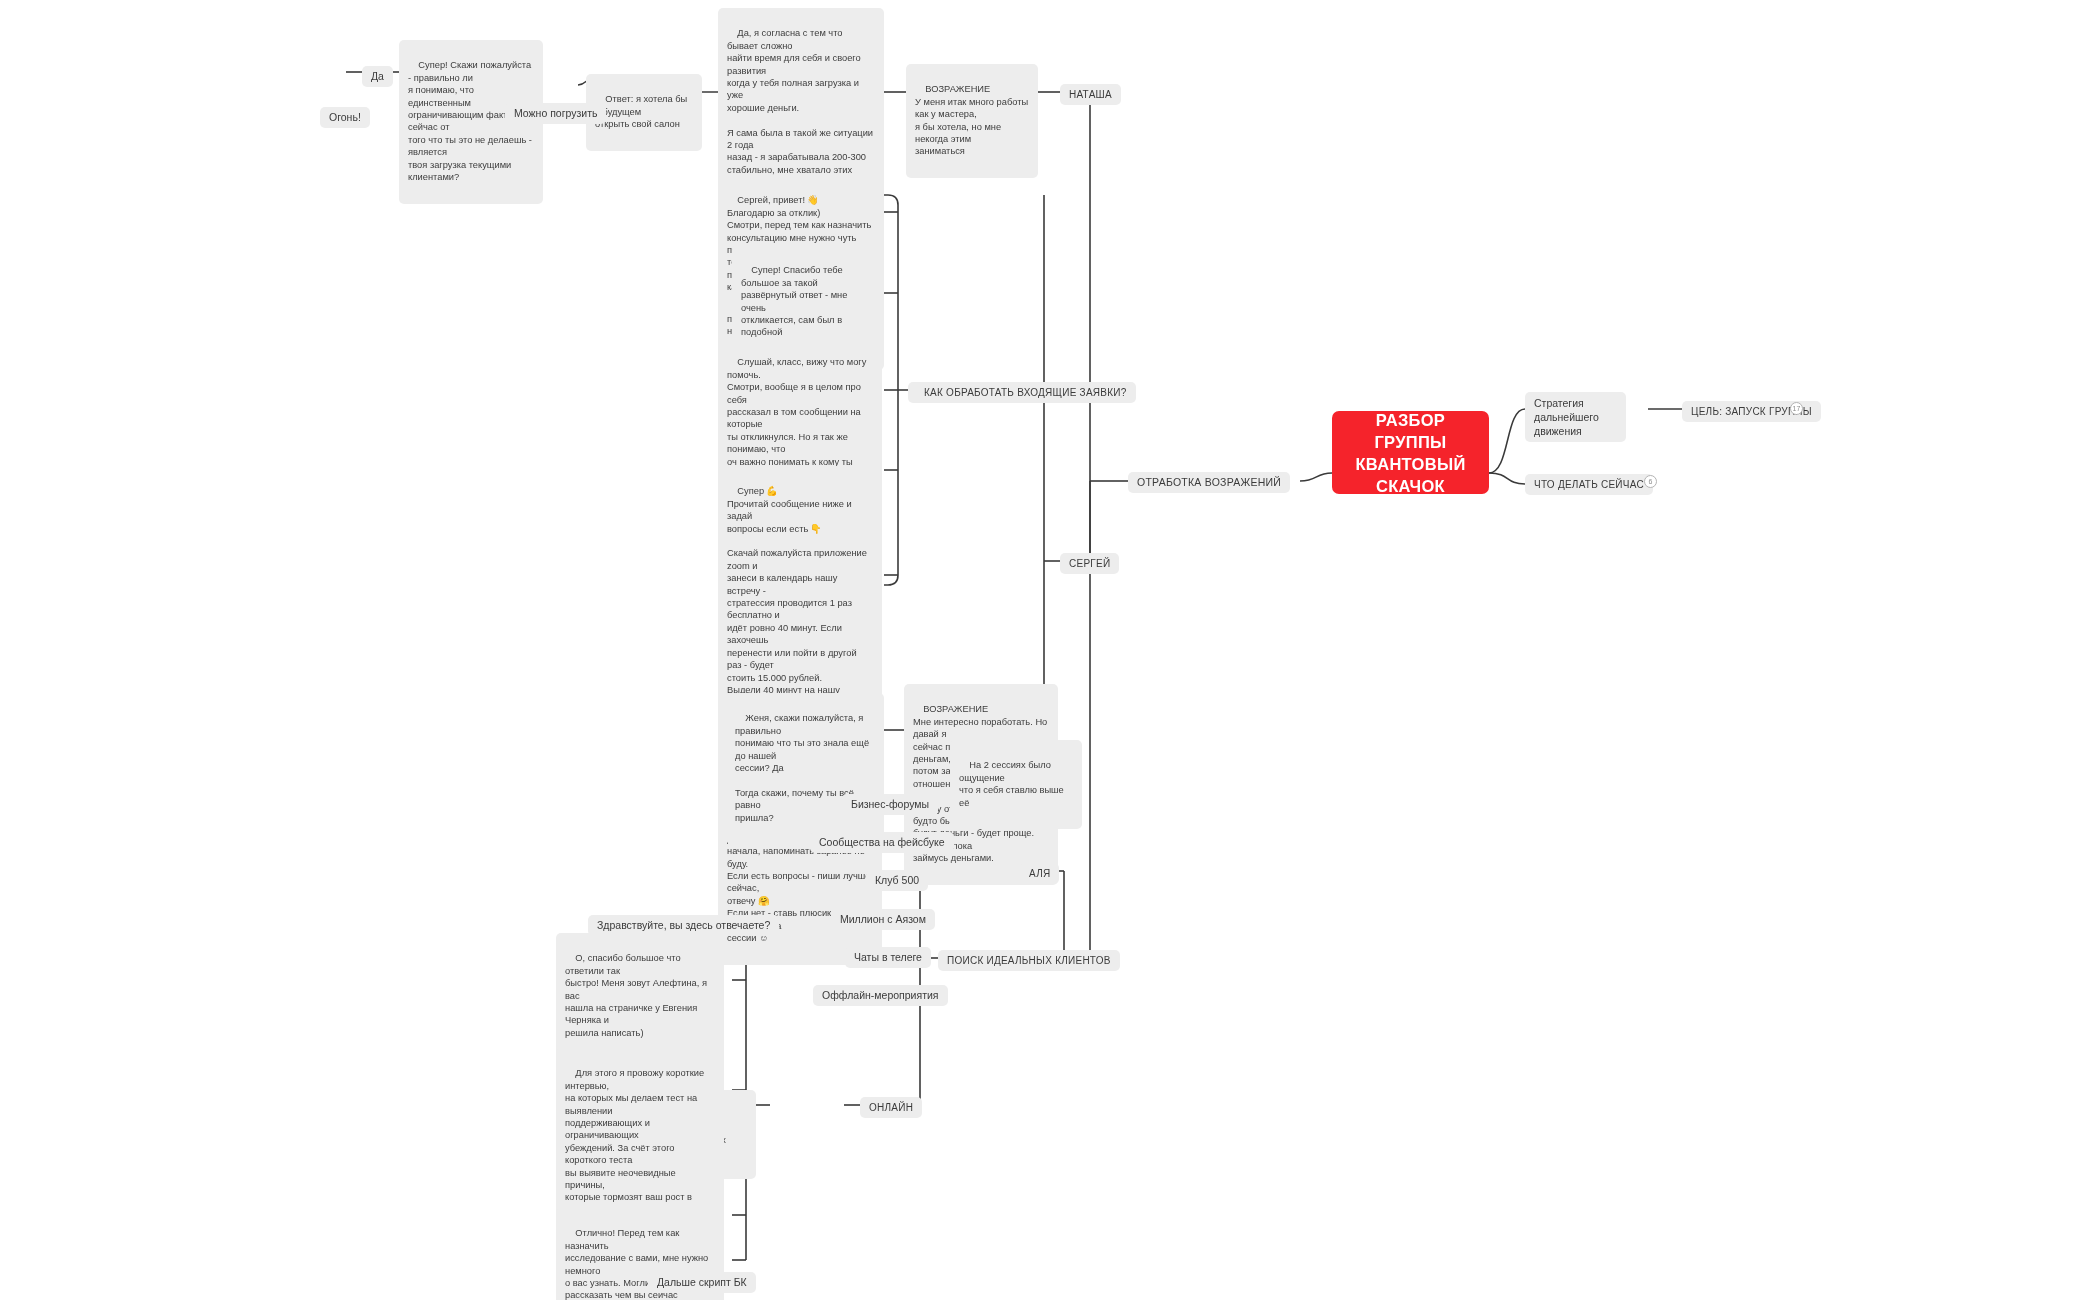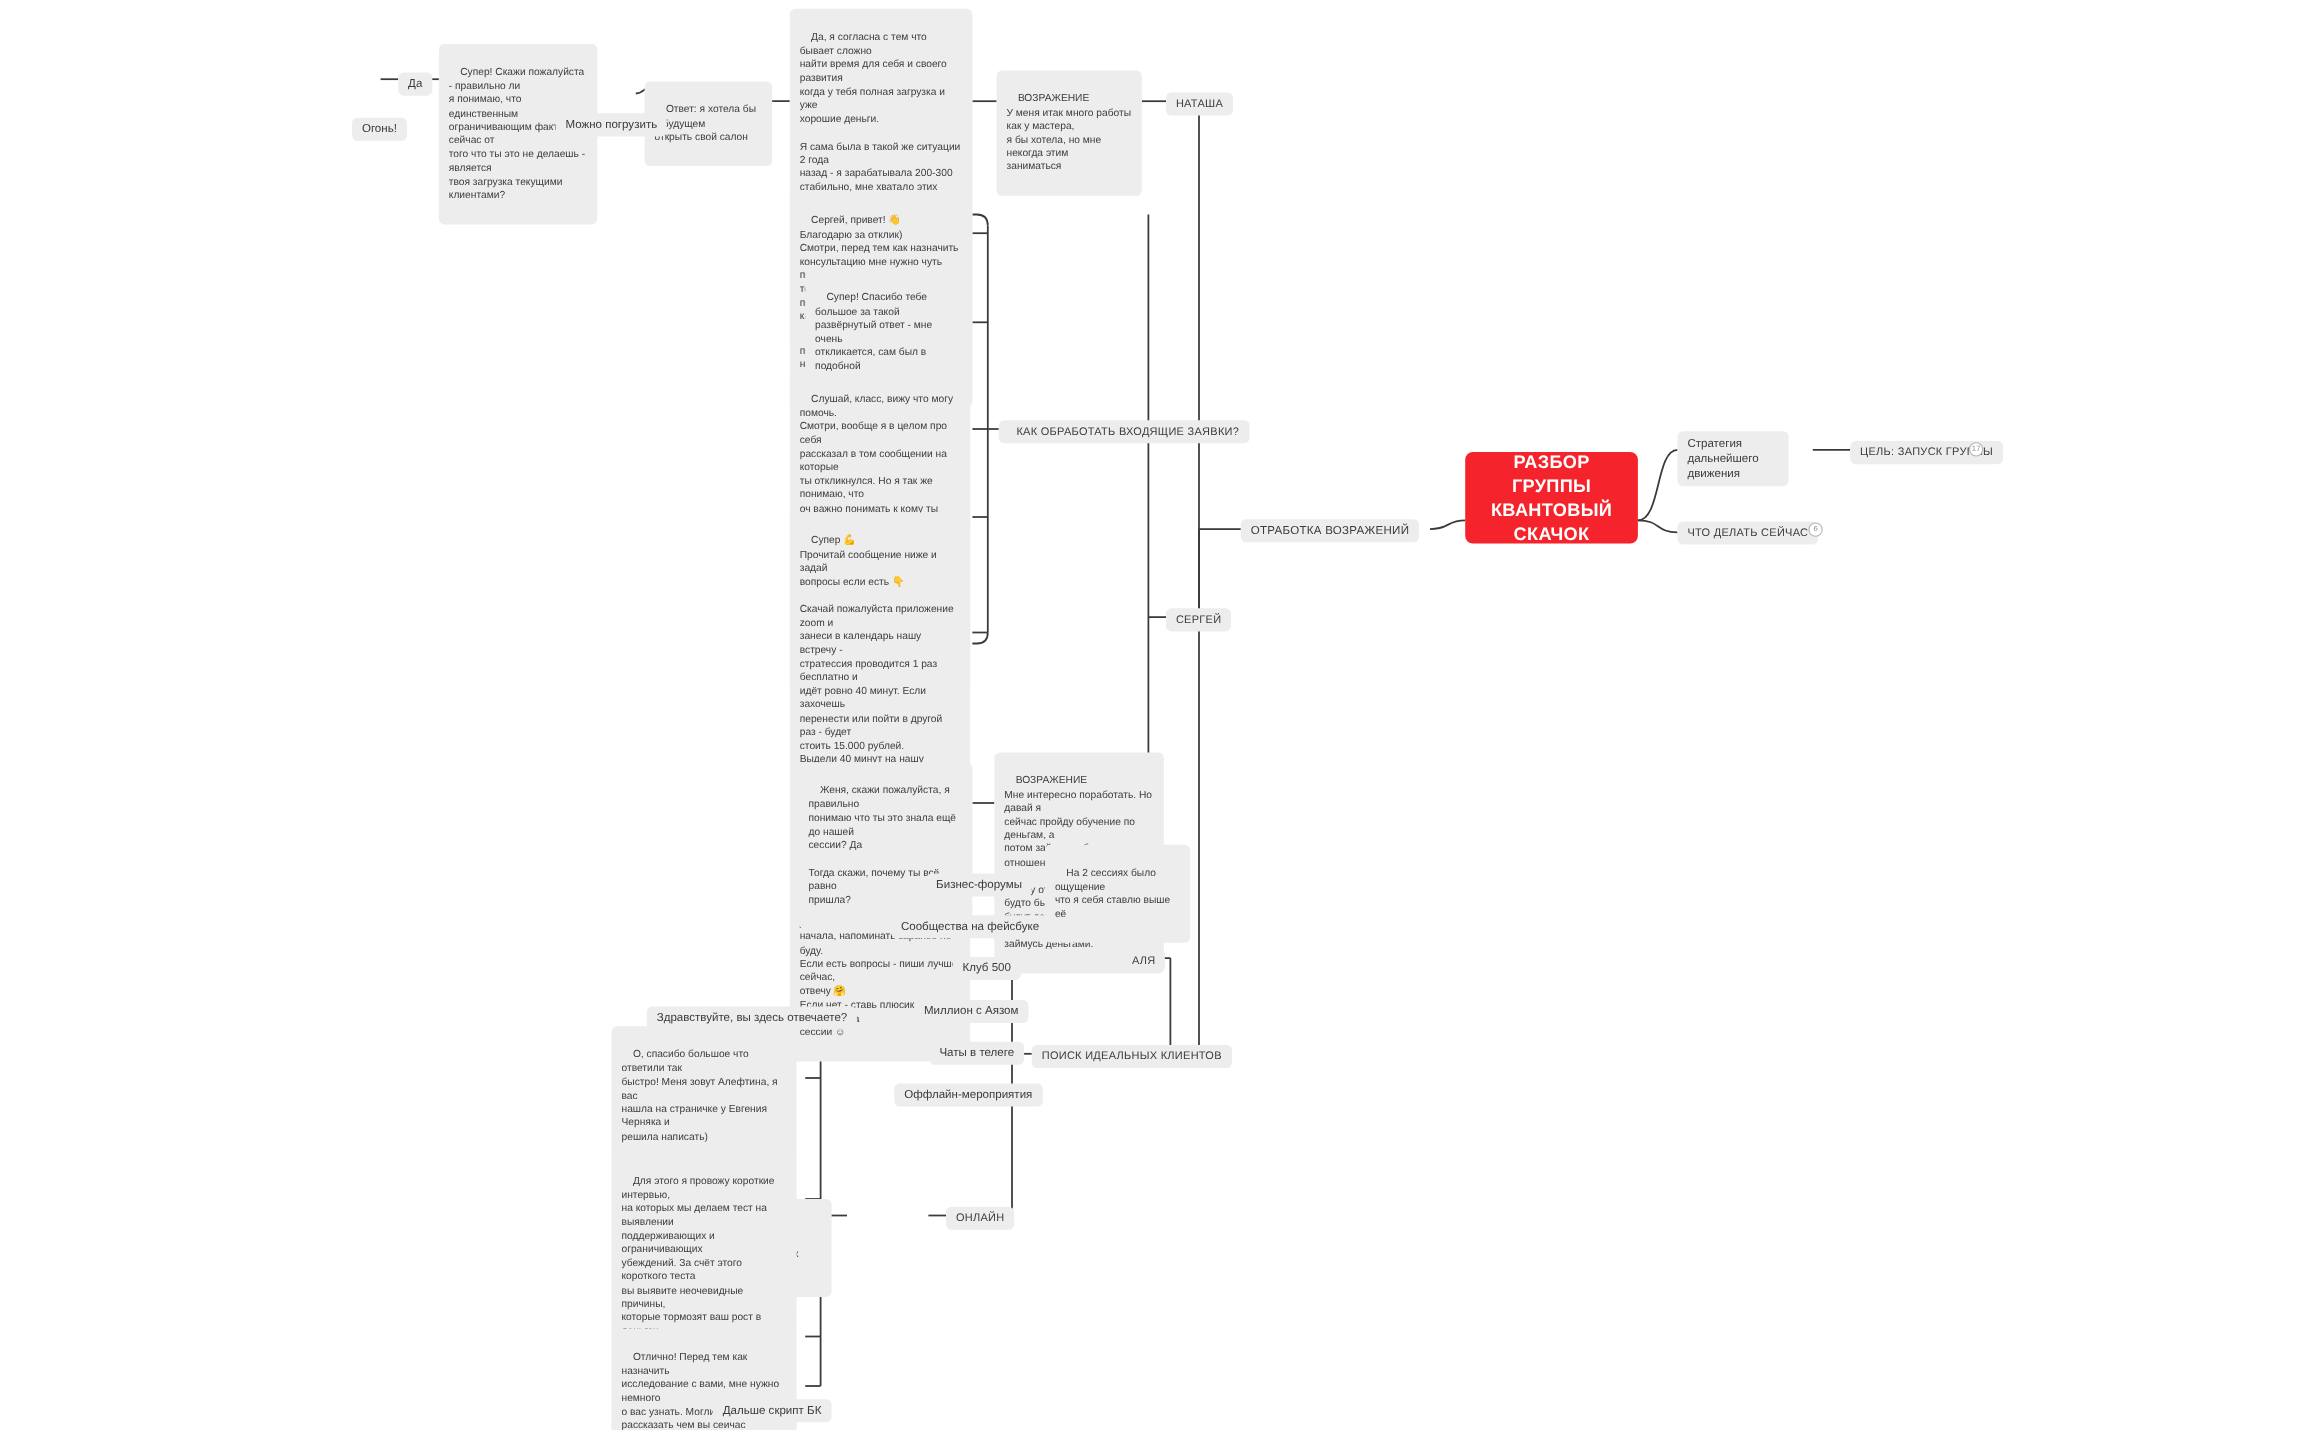--- a/index.html
+++ b/index.html
@@ -334,21 +334,21 @@
   </div>
 
   <div class="node pill caps" style="left:938px;top:950px;">
     <span>ПОИСК ИДЕАЛЬНЫХ КЛИЕНТОВ</span>
   </div>
 
   <div class="node pill caps" style="left:1020px;top:863px;">
     <span>АЛЯ</span>
   </div>
 
-  <div class="node msg" style="left:950px;top:768px;width:132px;">
+  <div class="node msg" style="left:950px;top:740px;width:132px;">
     <span>На 2 сессиях было ощущение
 что я себя ставлю выше её</span>
   </div>
 
   <div class="node pill" style="left:842px;top:794px;">
     <span>Бизнес-форумы</span>
   </div>
   <div class="node pill" style="left:810px;top:832px;">
     <span>Сообщества на фейсбуке</span>
   </div>

